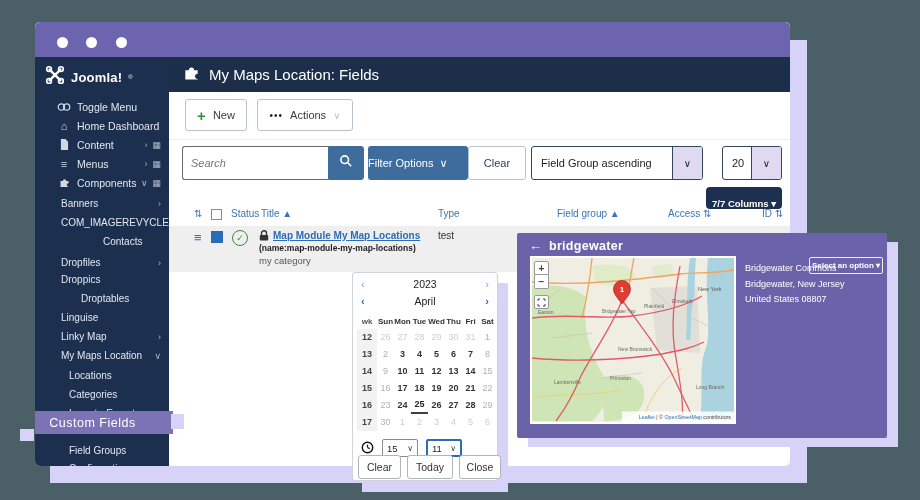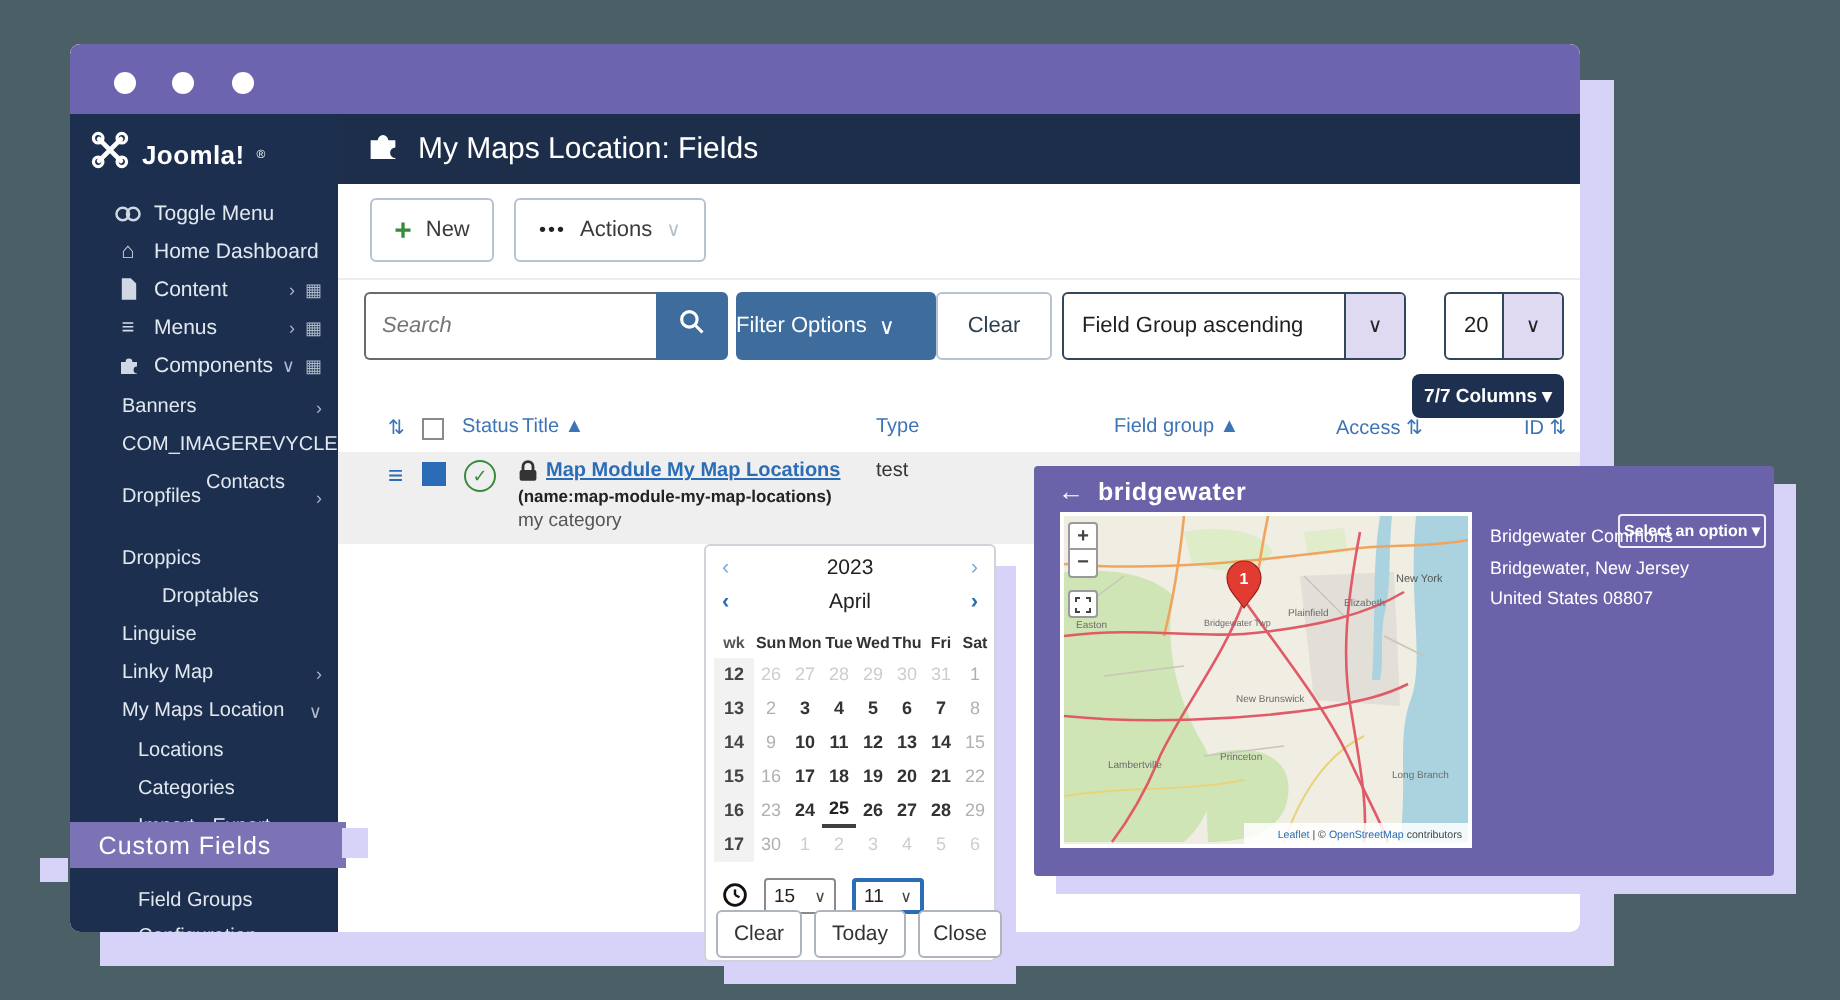--- a/index.html
+++ b/index.html
@@ -51,21 +51,21 @@
   #search-wrap{left:147px;width:182px;display:flex}
   #search-input{width:146px;height:34px;border:1px solid #6a6a6a;border-right:none;border-radius:3px 0 0 3px;padding:0 8px;font-size:11px;font-style:italic;font-family:"Liberation Sans",sans-serif;color:#333;outline:none}
   #search-btn{width:36px;height:34px;background:#3e6c9d;border:1px solid #3e6c9d;border-radius:0 3px 3px 0;display:flex;align-items:center;justify-content:center;cursor:pointer}
   #filter-options-btn{left:333px;width:100px;height:34px;background:#3e6c9d;color:#fff;border-radius:3px;display:flex;align-items:center;justify-content:flex-start;gap:6px;font-size:11px;cursor:pointer}
   #clear-btn{left:433px;width:58px;height:34px;background:#fff;border:1px solid #b7c3d1;border-radius:3px;display:flex;align-items:center;justify-content:center;font-size:11px;color:#2c3e50;cursor:pointer}
   .selectbox{height:34px;background:#fff;border:1px solid #33475c;border-radius:3px;display:flex;align-items:stretch;cursor:pointer}
   #sort-select{left:496px;width:172px}
   #pagesize-select{left:687px;width:60px}
   .sel-text{flex:1;display:flex;align-items:center;padding-left:9px;font-size:11px;color:#1f1f1f;white-space:nowrap}
   .sel-chev{width:30px;background:#dfdaf2;border-left:1px solid #33475c;display:flex;align-items:center;justify-content:center;font-size:10px;color:#222;border-radius:0 2px 2px 0}
-  #columns-btn{left:671px;top:165px;width:76px;height:22px;background:#1d3050;color:#fff;border-radius:4px;display:flex;align-items:center;justify-content:center;font-size:9.5px;font-weight:700;cursor:pointer}
+  #columns-btn{left:671px;top:165px;width:76px;height:22px;background:#1d3050;color:#fff;border-radius:4px;display:flex;align-items:flex-end;justify-content:center;font-size:9.5px;font-weight:700;cursor:pointer}
 
   
   .th{position:absolute;top:186px;font-size:10px;color:#3d74b5;white-space:nowrap}
   #row-stripe{left:134px;top:204px;right:0;height:46px;background:#efeff0}
   .rowel{position:absolute;font-size:10px}
   #row-handle{left:159px;top:208px;color:#2a6cb5;font-size:13px;font-weight:700;cursor:grab}
   .cb{width:12px;height:12px;border:1px solid #8a8a8a;background:#fff;display:inline-block}
   .cb.checked{background:#2a6cb5;border-color:#2a6cb5}
   #row-status{left:197px;top:208px;width:16px;height:16px;border:1.6px solid #3a8a3e;border-radius:50%;color:#3a8a3e;font-size:9px;display:flex;align-items:center;justify-content:center;cursor:pointer}
   #row-title-link{left:238px;top:208px;color:#2a6cb5;text-decoration:underline;font-weight:700;cursor:pointer}
@@ -204,21 +204,21 @@
         </div>
         <div class="sb-item sub" style="top: 156px;">
           <span class="sb-label">COM_IMAGEREVYCLE</span>
         </div>
         <div class="sb-item sub" style="top: 175px; margin-left: 42px;">
           <span class="sb-label">Contacts</span>
           <span class="sb-right">
             <span class="sb-chev">›</span>
           </span>
         </div>
-        <div class="sb-item sub" style="top: 182px;">
+        <div class="sb-item sub" style="top: 196px;">
           <span class="sb-label">Dropfiles</span>
           <span class="sb-right">
             <span class="sb-chev">›</span>
           </span>
         </div>
         <div class="sb-item sub" style="top: 213px;">
           <span class="sb-label">Droppics</span>
         </div>
         <div class="sb-item sub" style="top: 232px; margin-left: 20px;">
           <span class="sb-label">Droptables</span>

